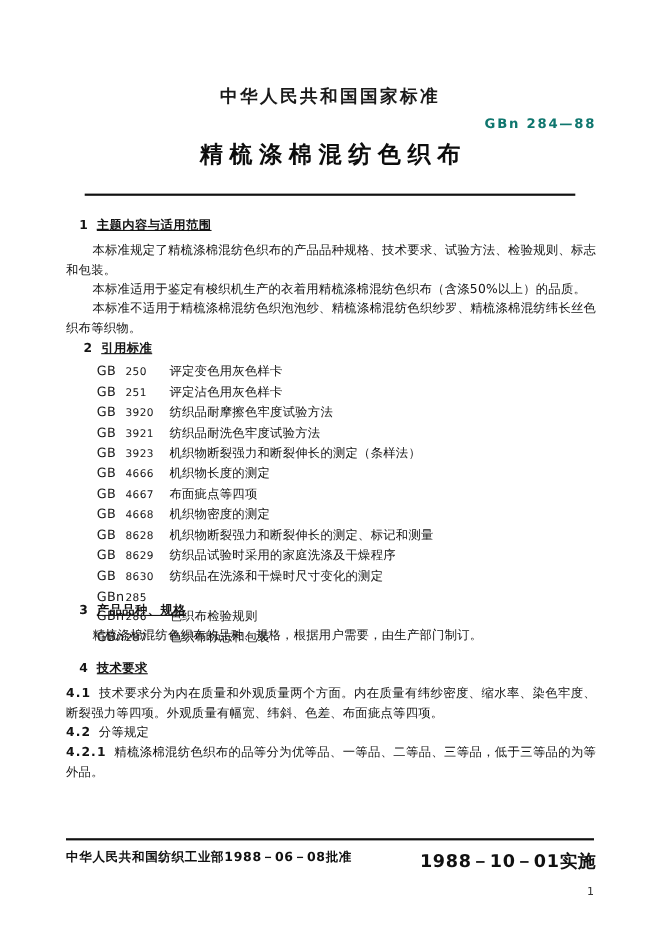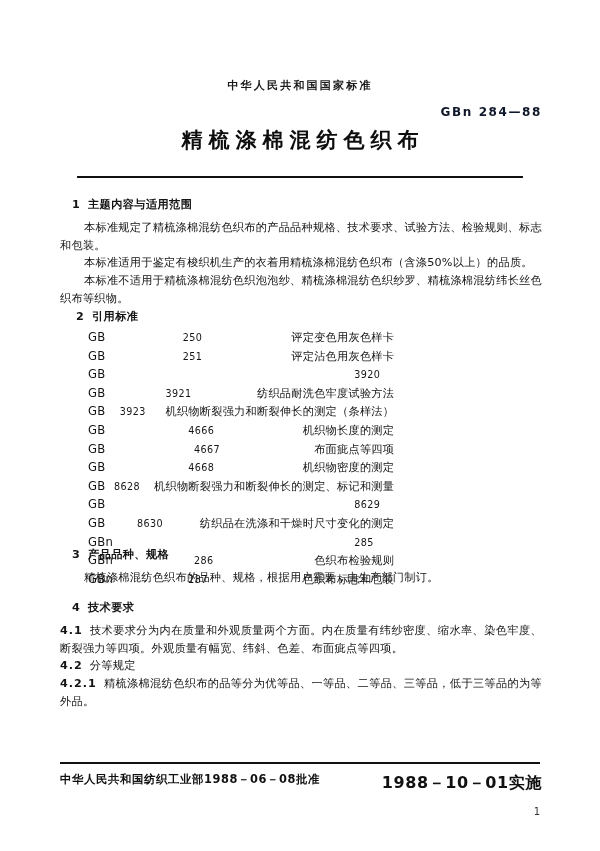--- a/index.html
+++ b/index.html
@@ -19,34 +19,34 @@
     overflow: hidden;
   }
 
   
   .hdr-org {
     position: absolute;
     left: 0;
     top: 78px;
     width: 600px;
     text-align: center;
-    font-size: 11px;
+    font-size: 16px;
     font-weight: bold;
     letter-spacing: 2.2px;
     color: #1a1a1a;
   }
   .hdr-code {
     position: absolute;
     right: 58px;
     top: 105px;
     font-size: 12px;
     font-weight: bold;
     letter-spacing: 1.6px;
     font-family: "DejaVu Sans", "Liberation Sans", sans-serif;
-    color: #0f172a;
+    color: #0f766e;
   }
   .hdr-title {
     position: absolute;
     left: 0;
     top: 126px;
     width: 600px;
     text-align: center;
     font-size: 21px;
     font-weight: bold;
     letter-spacing: 6px;
@@ -63,20 +63,21 @@
   }
 
   
   .sec-head {
     position: absolute;
     font-size: 11.2px;
     font-weight: bold;
     letter-spacing: 0.4px;
     color: #141414;
     white-space: nowrap;
+    text-decoration: underline;
   }
   .sec-num {
     display: inline-block;
     width: 16px;
   }
   .para {
     position: absolute;
     left: 60px;
     width: 482px;
     font-size: 11.2px;
@@ -113,21 +114,20 @@
     left: 88px;
     top: 330px;
     font-size: 11.2px;
     color: #141414;
   }
   .ref-row {
     display: flex;
     align-items: baseline;
     height: 18.6px;
     white-space: nowrap;
-    justify-content: space-between;
   }
   .ref-pre {
     width: 26px;
     font-size: 11.6px;
     letter-spacing: 0.3px;
     text-align: left;
     flex: none;
   }
   .ref-num {
     width: 40px;
@@ -219,20 +219,21 @@
         <span class="ref-name">评定变色用灰色样卡</span>
       </div>
       <div class="ref-row">
         <span class="ref-pre">GB</span>
         <span class="ref-num">251</span>
         <span class="ref-name">评定沾色用灰色样卡</span>
       </div>
       <div class="ref-row">
         <span class="ref-pre">GB</span>
         <span class="ref-num">3920</span>
+        <span class="ref-name">纺织品耐摩擦色牢度试验方法</span>
       </div>
       <div class="ref-row">
         <span class="ref-pre">GB</span>
         <span class="ref-num">3921</span>
         <span class="ref-name">纺织品耐洗色牢度试验方法</span>
       </div>
       <div class="ref-row">
         <span class="ref-pre">GB</span>
         <span class="ref-num">3923</span>
         <span class="ref-name">机织物断裂强力和断裂伸长的测定（条样法）</span>
@@ -253,20 +254,21 @@
         <span class="ref-name">机织物密度的测定</span>
       </div>
       <div class="ref-row">
         <span class="ref-pre">GB</span>
         <span class="ref-num">8628</span>
         <span class="ref-name">机织物断裂强力和断裂伸长的测定、标记和测量</span>
       </div>
       <div class="ref-row">
         <span class="ref-pre">GB</span>
         <span class="ref-num">8629</span>
+        <span class="ref-name">纺织品试验时采用的家庭洗涤及干燥程序</span>
       </div>
       <div class="ref-row">
         <span class="ref-pre">GB</span>
         <span class="ref-num">8630</span>
         <span class="ref-name">纺织品在洗涤和干燥时尺寸变化的测定</span>
       </div>
       <div class="ref-row">
         <span class="ref-pre">GBn</span>
         <span class="ref-num">285</span>
       </div>

